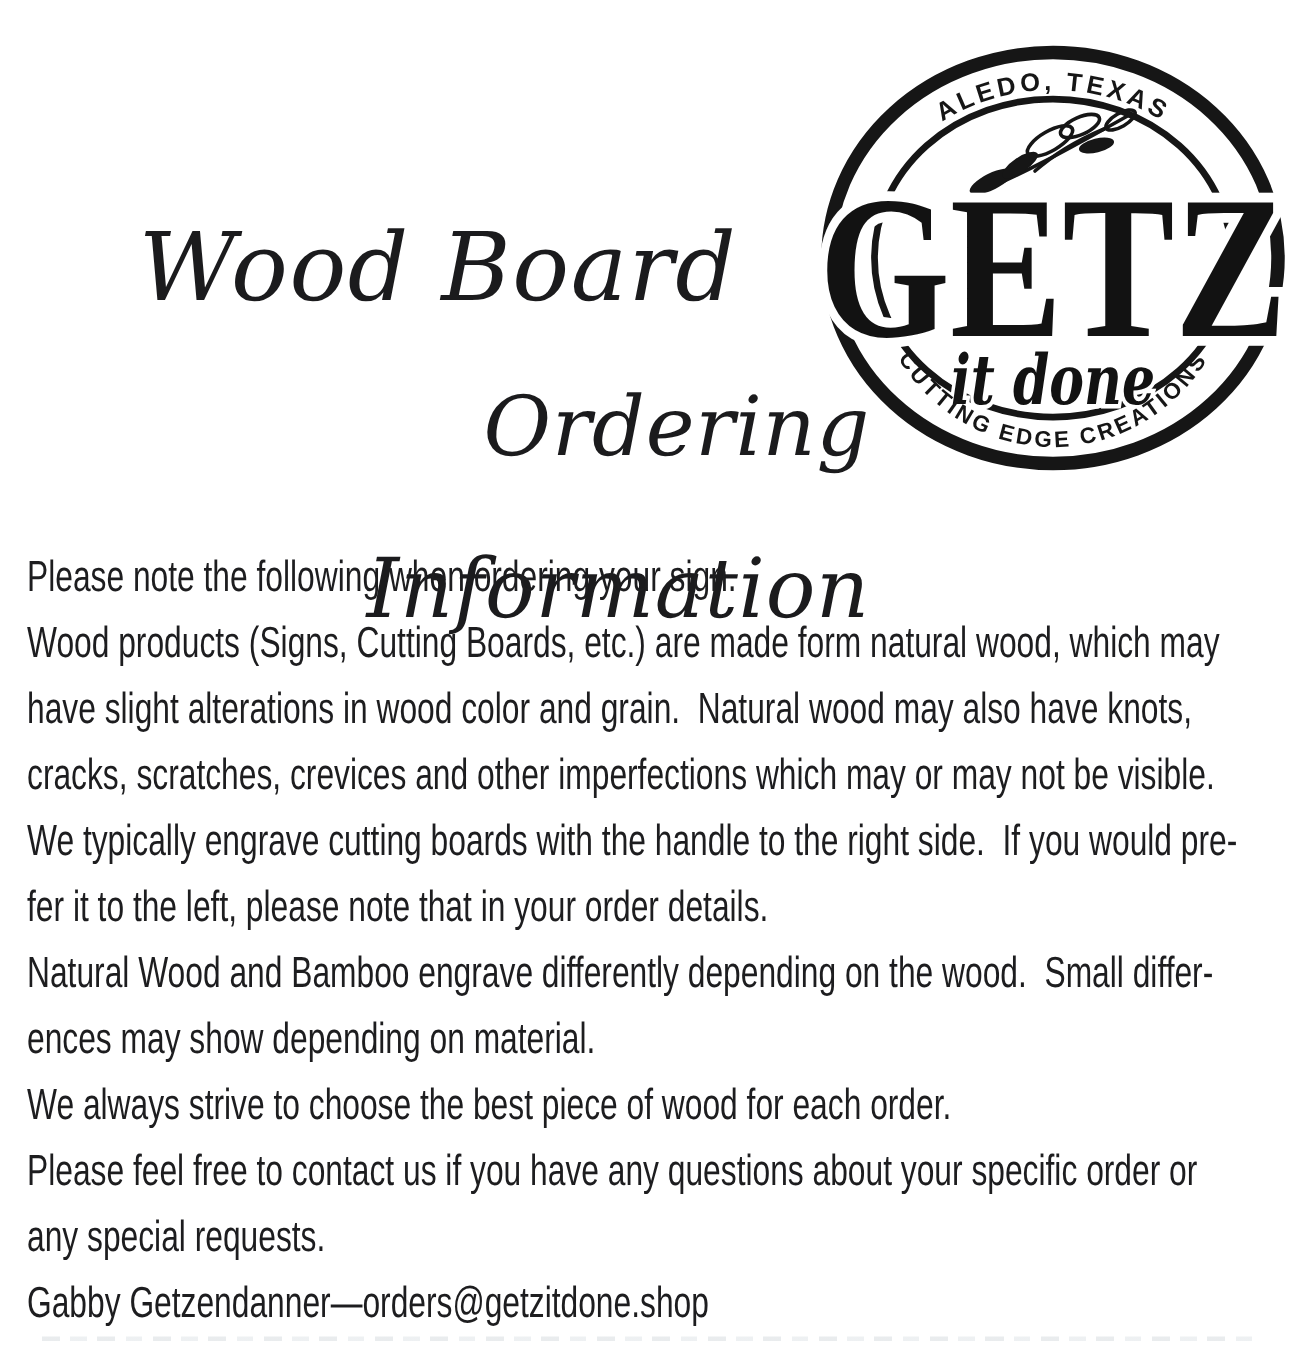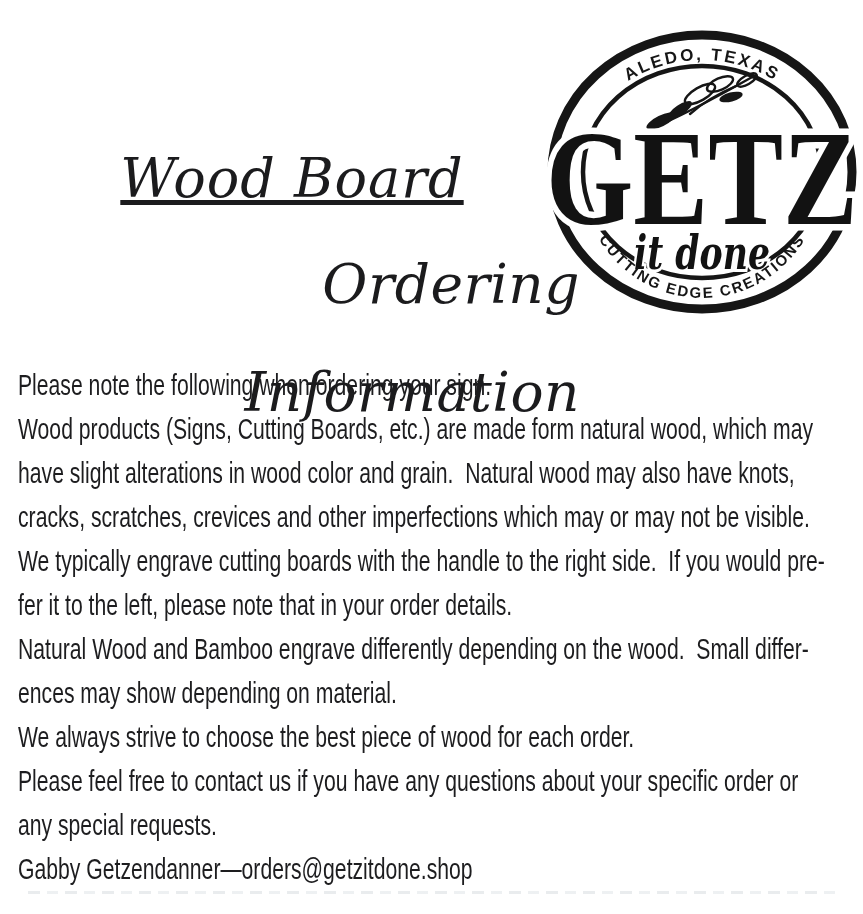--- a/index.html
+++ b/index.html
@@ -20,24 +20,23 @@
   .heading {
     position: absolute;
     left: 4px; top: 128px;
     width: 576px;
     text-align: center;
     color: #1b1b1d;
     font-family: "DejaVu Serif", "Liberation Serif", serif;
     font-style: italic;
   }
   .heading .line1 {
-    font-size: 54px;
+    font-size: 63px;
     line-height: 102px;
     letter-spacing: 1px;
-    text-decoration: underline;
   }
   .heading .line2 {
     font-size: 55px;
     line-height: 108px;
     letter-spacing: 0.5px;
     text-align: right;
   }
 
   
   .logo {

